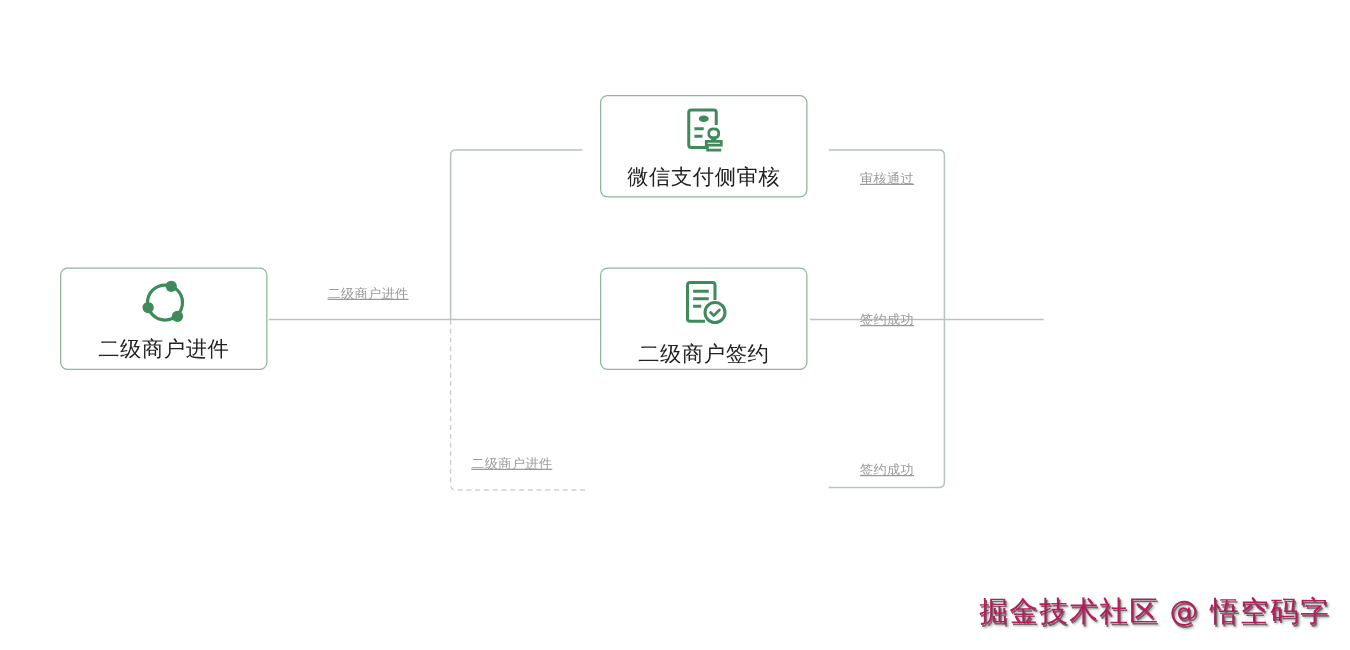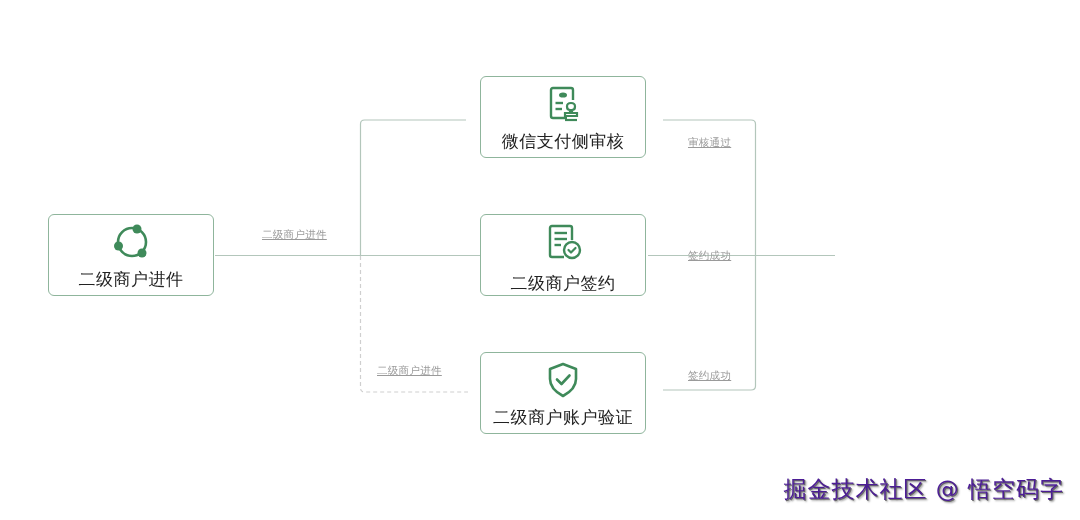--- a/index.html
+++ b/index.html
@@ -16,21 +16,21 @@
     display: flex; flex-direction: column; align-items: center; justify-content: flex-start;
   }
   .node .icon { width: 40px; height: 40px; margin-top: 7px; }
   .node .label {
     margin-top: 6px; font-size: 17px; color: #222; letter-spacing: 0.5px; white-space: nowrap;
   }
   .edge-label {
     position: absolute; font-size: 10.5px; color: #9a9a9a; white-space: nowrap; letter-spacing: 0.3px; text-decoration: underline;
   }
   .watermark {
-    position: absolute; right: 16px; top: 474px; font-size: 23px; color: #4c1d95; letter-spacing: 1px;
+    position: absolute; right: 16px; top: 474px; font-size: 23px; color: #be185d; letter-spacing: 1px;
     text-shadow: 1px 1px 0 #6a6a6a, 2px 2px 2px #9a9a9a; white-space: nowrap;
   }
 </style>
 </head>
 <body>
 
 <div class="canvas">
 
   <svg class="lines" width="1080" height="520">
 
@@ -78,23 +78,16 @@
       <path d="M21 35 H9 Q7 35 7 33 V6 Q7 4 9 4 H27 Q29 4 29 6 V18" fill="none" stroke="#3f8a5a" stroke-width="2.4"></path>
       <line x1="11.5" y1="11" x2="24" y2="11" stroke="#3f8a5a" stroke-width="2.4"></line>
       <line x1="11.5" y1="17" x2="24" y2="17" stroke="#3f8a5a" stroke-width="2.4"></line>
       <line x1="11.5" y1="23" x2="18" y2="23" stroke="#3f8a5a" stroke-width="2.4"></line>
       <circle cx="29" cy="28" r="8" fill="#fff" stroke="#3f8a5a" stroke-width="2.4"></circle>
       <path d="M25.5 28 L28 30.5 L32.5 26" fill="none" stroke="#3f8a5a" stroke-width="2.2" stroke-linecap="round" stroke-linejoin="round"></path>
     </svg>
     <div class="label">二级商户签约</div>
   </div>
 
-  <div class="node" style="left:480px; top:352px;">
-    <svg class="icon" viewBox="0 0 40 40">
-      <path d="M20 4 L33 9 V19 Q33 29 20 36 Q7 29 7 19 V9 Z" fill="none" stroke="#3f8a5a" stroke-width="2.6" stroke-linejoin="round"></path>
-      <path d="M14 19.5 L18.5 24 L26.5 15.5" fill="none" stroke="#3f8a5a" stroke-width="2.6" stroke-linecap="round" stroke-linejoin="round"></path>
-    </svg>
-    <div class="label">二级商户账户验证</div>
-  </div>
 
 
   <div class="watermark">掘金技术社区 @ 悟空码字</div>
 </div>
 
 </body></html>

